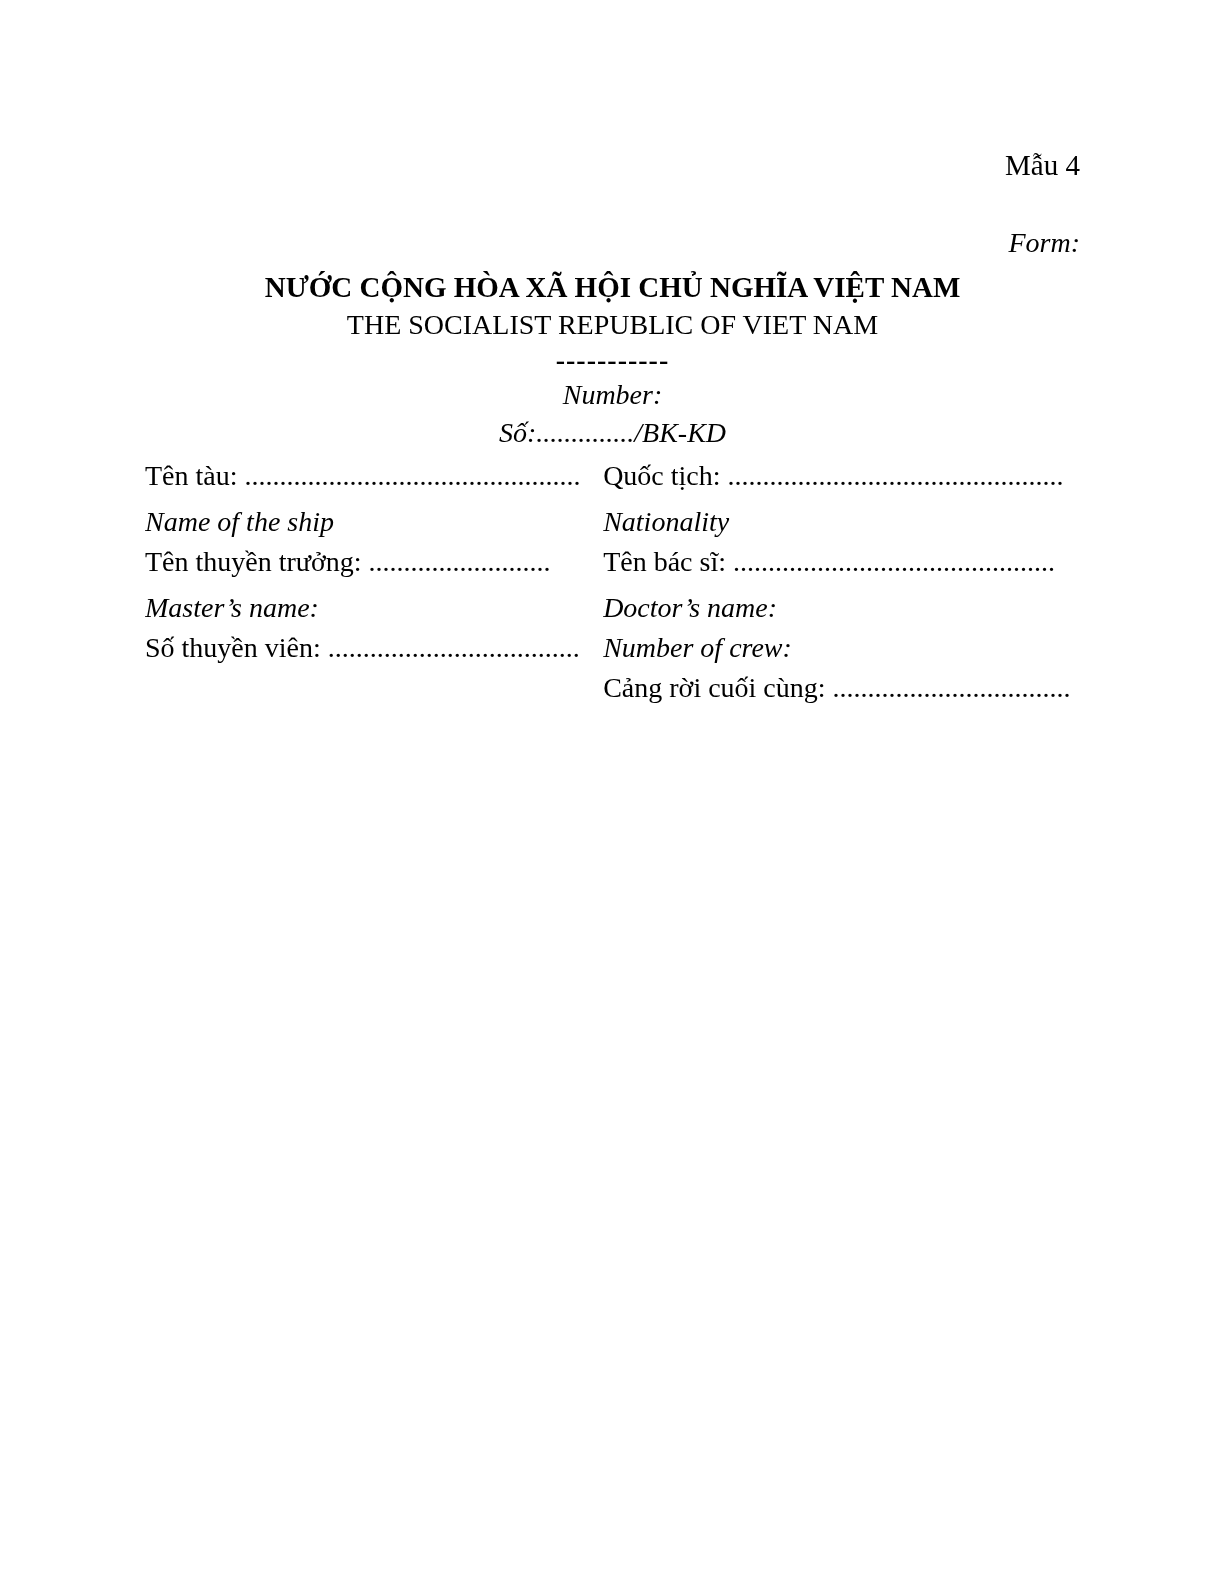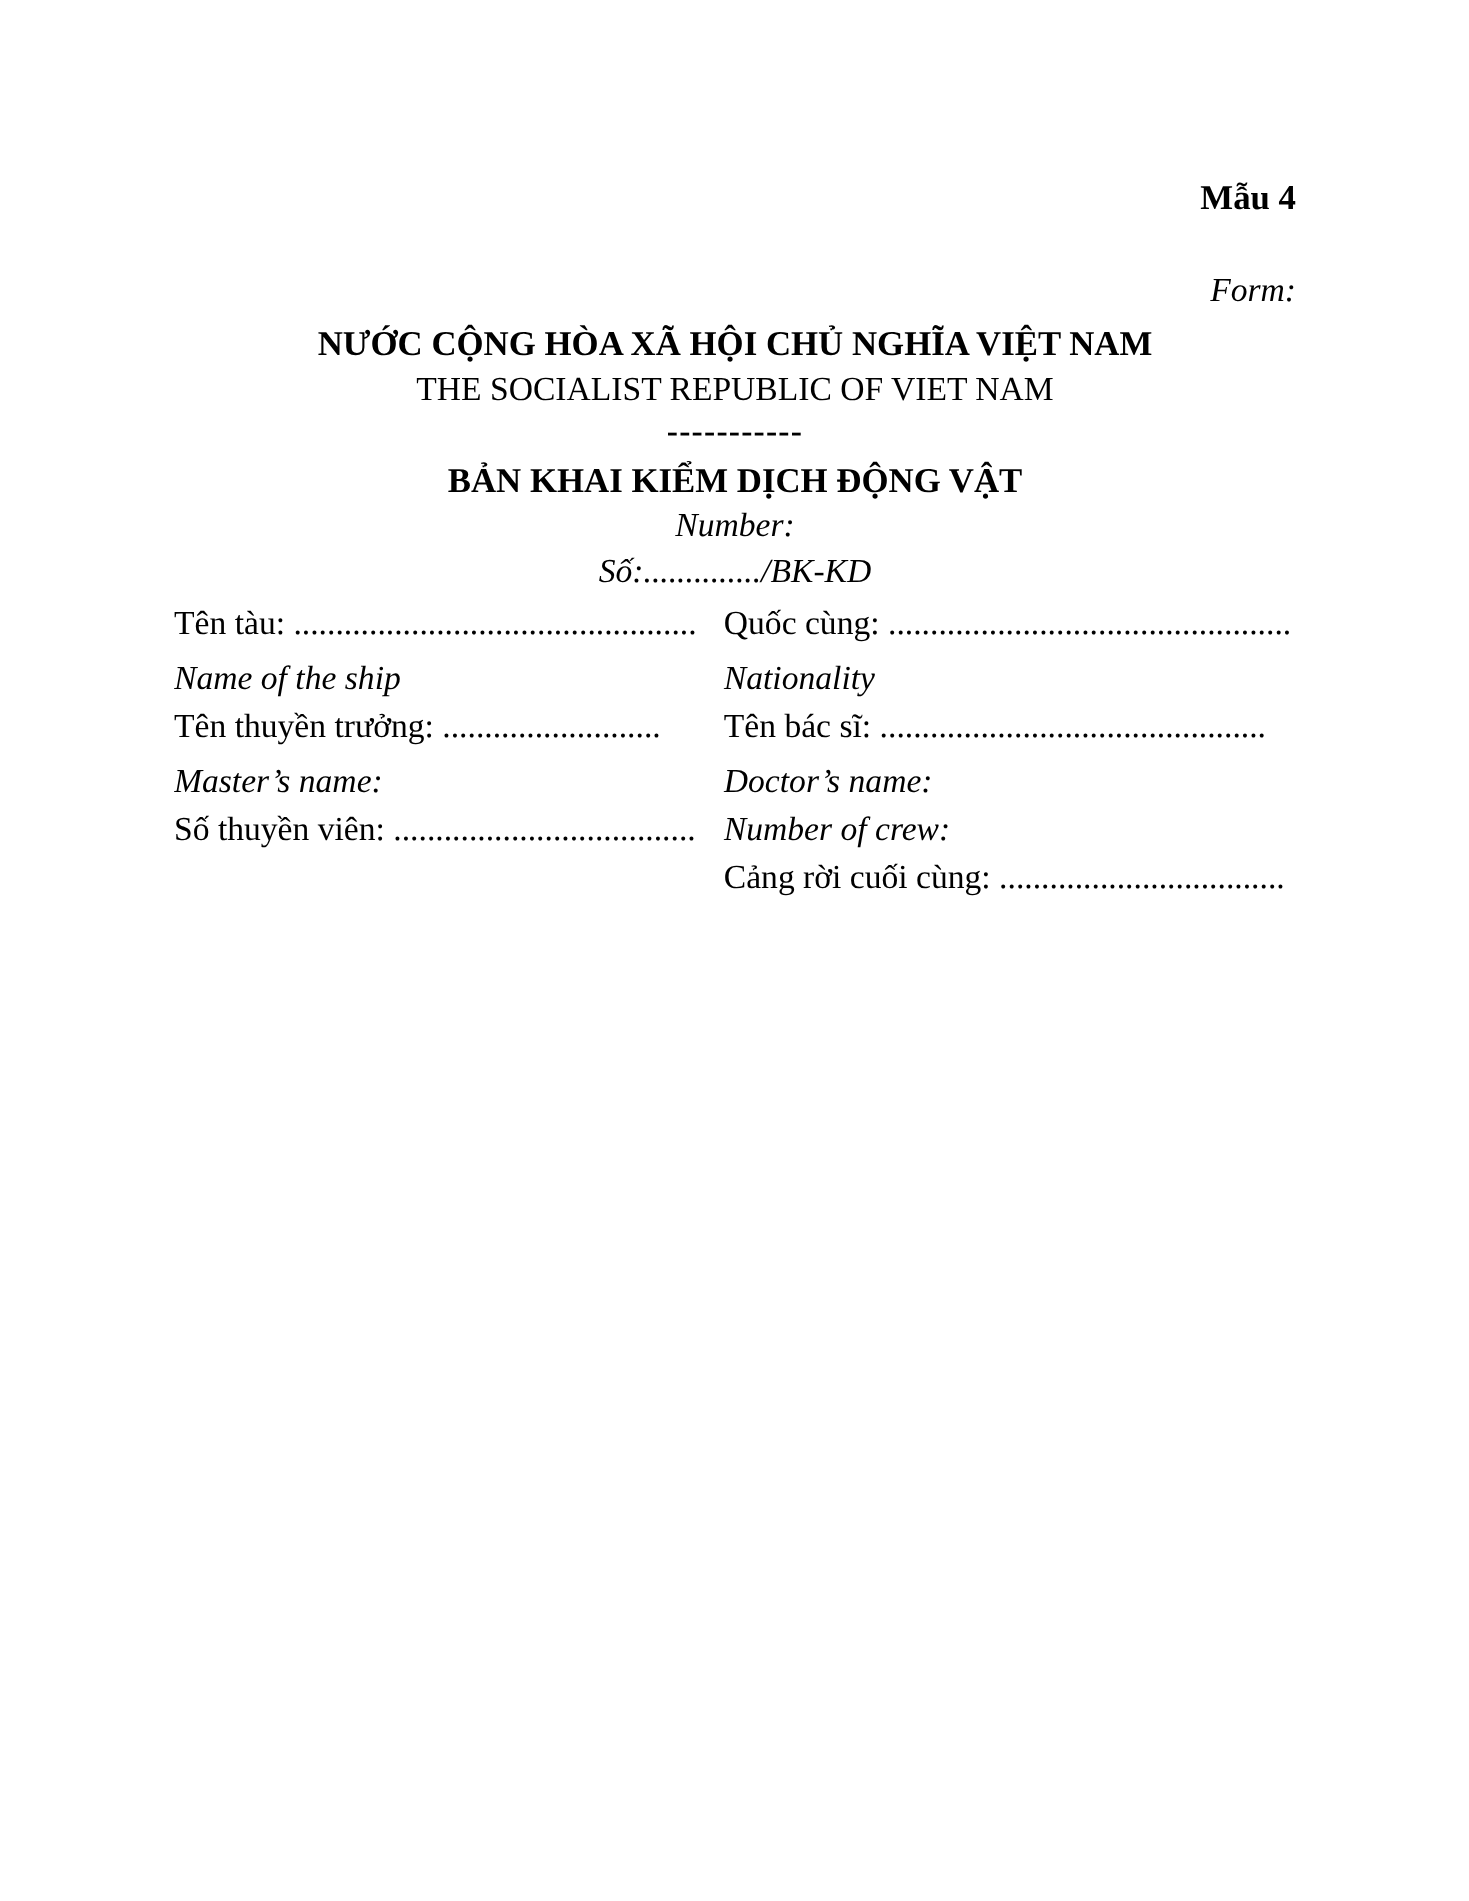--- a/index.html
+++ b/index.html
@@ -17,21 +17,21 @@
     font-size: 28px;
     box-sizing: border-box;
     padding: 148px 144px 0 145px;
     overflow: hidden;
   }
   .form-tag-block {
     text-align: right;
     line-height: 34px;
   }
   .form-tag {
-    font-weight: bold;
+    font-weight: normal;
     font-size: 29px;
   }
   .form-tag-en {
     font-style: italic;
     margin-top: 44px;
   }
   .center-block {
     text-align: center;
     margin-top: 8px;
     line-height: 38px;
@@ -77,30 +77,29 @@
 
   <div class="form-tag-block">
     <div class="form-tag">Mẫu 4</div>
     <div class="form-tag-en">Form:</div>
   </div>
 
   <div class="center-block">
     <div class="bold-line">NƯỚC CỘNG HÒA XÃ HỘI CHỦ NGHĨA VIỆT NAM</div>
     <div>THE SOCIALIST REPUBLIC OF VIET NAM</div>
     <div class="divider-line">-----------</div>
-    <div class="title-vi">BẢN KHAI KIỂM DỊCH ĐỘNG VẬT</div>
     <div class="italic-line">Number:</div>
     <div class="italic-line">Số:............../BK-KD</div>
   </div>
 
   <div class="fields">
 
     <div class="frow row-vi">
       <div class="cell">Tên tàu: ................................................</div>
-      <div class="cell">Quốc cùng: ................................................</div>
+      <div class="cell">Quốc tịch: ................................................</div>
     </div>
 
     <div class="frow row-en">
       <div class="cell">Name of the ship</div>
       <div class="cell">Nationality</div>
     </div>
 
     <div class="frow row-vi">
       <div class="cell">Tên thuyền trưởng: ..........................</div>
       <div class="cell">Tên bác sĩ: ..............................................</div>

